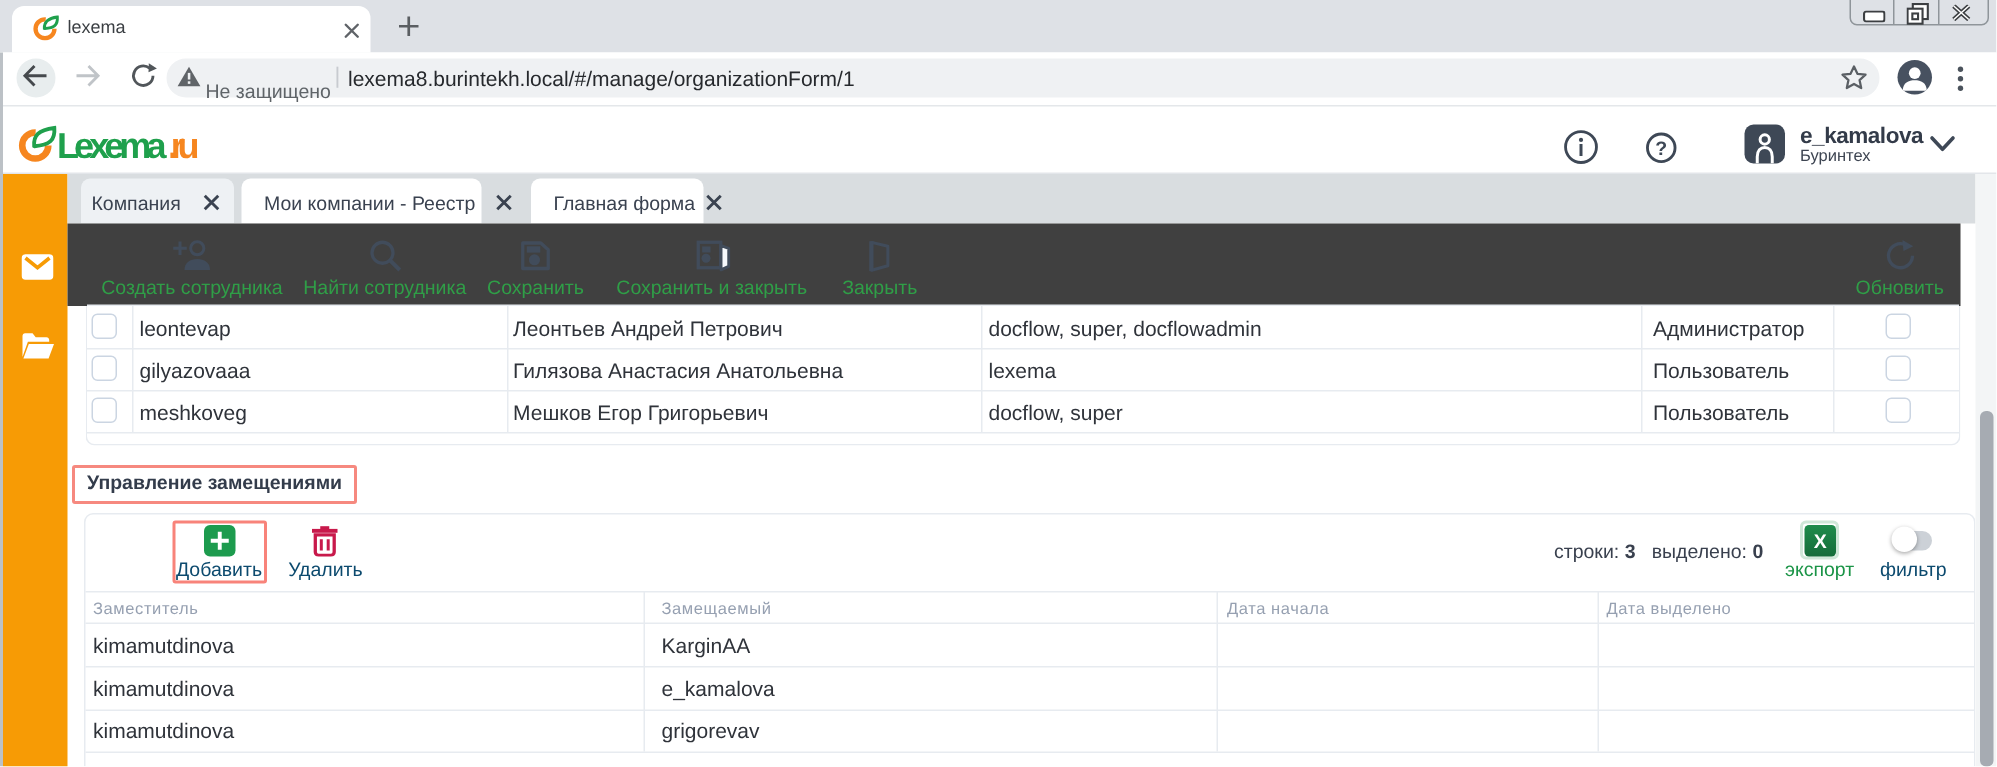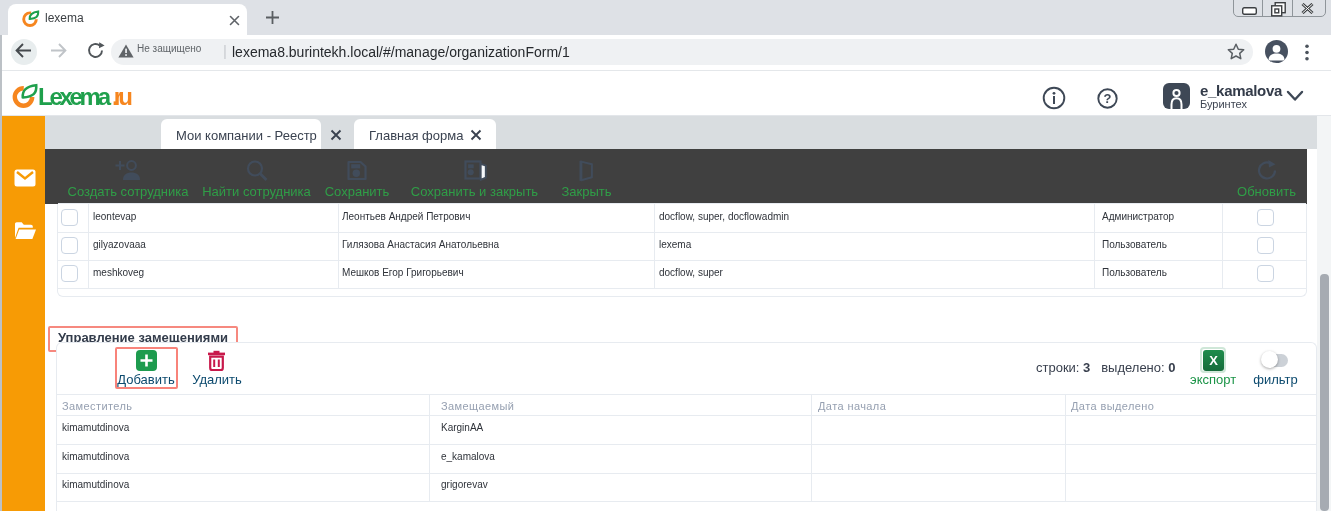--- a/index.html
+++ b/index.html
@@ -7,21 +7,21 @@
 body{position:relative;font-family:"Liberation Sans",sans-serif;background:#fff}
 .abs{position:absolute}
 
 #tabbar{left:0;top:0;width:1331px;height:35px;background:#dee1e6}
 #btab{left:8px;top:4px;width:239px;height:31px;background:#fff;border-radius:8px 8px 0 0}
 #btab .title{position:absolute;left:37px;top:7px;font-size:12px;color:#3b3f43}
 
 #addrbar{left:0;top:35px;width:1331px;height:35px;background:#fff}
 #backc{left:11px;top:4px;width:26px;height:26px;border-radius:50%;background:#e8edee}
 #pill{left:111px;top:4px;width:1142px;height:26px;background:#eff1f3;border-radius:13px}
-#nesec{left:137px;top:8px;font-size:10px;color:#5f6468}
+#nesec{left:137px;top:18px;font-size:13px;color:#5f6468}
 #urlsep{left:223px;top:7px;font-size:15px;color:#c8cbd0}
 #urltxt{left:232px;top:9px;font-size:14px;color:#26292d}
 #avatarc{left:1265px;top:5px;width:23px;height:23px;border-radius:50%;background:#475160;overflow:hidden}
 
 #apphdr{left:0;top:70px;width:1331px;height:46px;background:#fff;border-bottom:1px solid #e3e6ea;border-top:1px solid #e4e7ea}
 #uname{left:1200px;top:11px;font-size:15px;font-weight:bold;color:#333b49;letter-spacing:-.3px}
 #uorg{left:1200px;top:27px;font-size:11px;color:#3e4552}
 
 #ledge{left:0;top:35px;width:2px;height:476px;background:#bcc1c6}
 
@@ -32,24 +32,24 @@
 .atab span{position:absolute;top:9px;font-size:13px;color:#3a4250;white-space:nowrap}
 
 #toolbar{left:45px;top:149px;width:1262px;height:55px;background:#404040}
 .tbtn{position:absolute;text-align:center}
 .tbtn .lbl{position:absolute;top:35px;left:50%;transform:translateX(-50%);font-size:13px;color:#2f9e47;white-space:nowrap}
 .tbtn svg{position:absolute;top:10px;left:50%;transform:translateX(-50%)}
 
 #table1{left:57px;top:204px;width:1250px;height:93px;background:#fff;border:1px solid #e7ebf0;border-top:none;border-radius:0 0 6px 6px}
 .hline{position:absolute;left:0;width:100%;height:1px;background:#e7ebf0}
 .vline{position:absolute;top:0;width:1px;background:#e7ebf0}
-.cell{position:absolute;font-size:10px;color:#2f333a;white-space:nowrap}
+.cell{position:absolute;font-size:14px;color:#2f333a;white-space:nowrap}
 .cb{position:absolute;width:17px;height:17px;border:1px solid #cbd5e2;border-radius:4px;background:#fff}
 
-#uzbox{left:48px;top:326px;width:190px;height:26px;border:2px solid #f6897f;border-radius:2px}
+#uzbox{left:48px;top:310px;width:190px;height:26px;border:2px solid #f6897f;border-radius:2px}
 #uzbox span{position:absolute;left:8px;top:2px;font-size:13px;font-weight:bold;color:#333c4b;white-space:nowrap}
 
 #panel2{left:56px;top:342px;width:1261px;height:169px;background:#fff;border:1px solid #e7ebf0;border-bottom:none;border-radius:6px 6px 0 0}
 #addbox{position:absolute;left:58px;top:4px;width:63px;height:42px;border:2px solid #f8837a;border-radius:2px}
 #greenbtn{position:absolute;left:79px;top:7px;width:21px;height:21px;background:#1d9b4e;border-radius:4px}
 .blbl{position:absolute;top:29px;font-size:13px;color:#0c4a6e;white-space:nowrap}
 #stats{position:absolute;left:979px;top:17px;font-size:13px;color:#39404e;white-space:nowrap}
 #excelo{position:absolute;left:1143px;top:4px;width:26px;height:26px;border:2px solid #cfe7d8;border-radius:4px;background:#fff}
 #exceli{position:absolute;left:1146px;top:7px;width:21px;height:21px;border-radius:3px;background:linear-gradient(#1f8c4c,#156c3a);color:#fff;font-weight:bold;font-size:13px;text-align:center;line-height:21px}
 #togtrack{position:absolute;left:1206px;top:11px;width:25px;height:13px;background:#ccd1d7;border-radius:7px}
@@ -165,27 +165,33 @@
   <svg style="position:absolute;left:12px;top:52px" width="22" height="20" viewBox="0 0 22 20">
     <rect x="0.5" y="1.5" width="21" height="17" rx="2.5" fill="#fff"></rect>
     <path d="M3,4 L11,10.5 L19,4" fill="none" stroke="#f79b05" stroke-width="2.4"></path>
   </svg>
   <svg style="position:absolute;left:12px;top:105px" width="23" height="19" viewBox="0 0 23 19">
     <path d="M1,17 L1,3 C1,2 1.7,1.2 2.7,1.2 L7.7,1.2 L9.8,3.8 L17,3.8 C18,3.8 18.8,4.6 18.8,5.6 L18.8,6.8 L4.6,6.8 L1,17 Z" fill="#fff"></path>
     <path d="M1.6,18 L5.2,8.4 L22,8.4 L18.4,18 Z" fill="#fff"></path>
   </svg>
 </div>
 <div class="abs" id="tabstrip">
+  <div class="atab" style="left:9px;width:102px;background:#eef1f4">
+      <span style="left:7px">Компания</span>
+    <svg style="position:absolute;left:81px;top:10px" width="12" height="12" viewBox="0 0 12 12">
+        <path d="M1.5,1.5 L10.5,10.5 M10.5,1.5 L1.5,10.5" stroke="#3a4250" stroke-width="1.9"></path>
+      </svg>
+  </div>
   <div class="atab" style="left:116px;width:160px">
       <span style="left:15px">Мои компании - Реестр</span>
     <svg style="position:absolute;left:169px;top:10px" width="12" height="12" viewBox="0 0 12 12">
         <path d="M1.5,1.5 L10.5,10.5 M10.5,1.5 L1.5,10.5" stroke="#3a4250" stroke-width="1.9"></path>
       </svg>
   </div>
-  <div class="atab" style="left:309px;width:142px">
+  <div class="atab" style="left:309px;width:115px">
       <span style="left:15px">Главная форма</span>
     <svg style="position:absolute;left:116px;top:10px" width="12" height="12" viewBox="0 0 12 12">
         <path d="M1.5,1.5 L10.5,10.5 M10.5,1.5 L1.5,10.5" stroke="#3a4250" stroke-width="1.9"></path>
       </svg>
   </div>
 </div>
 <div class="abs" id="toolbar">
   <div class="tbtn" style="left:23px;width:120px">
     <svg width="28" height="23" viewBox="0 0 28 23">
       <path d="M6,2 V11 M1.5,6.5 H10.5" stroke="#414c5b" stroke-width="2" fill="none"></path>

